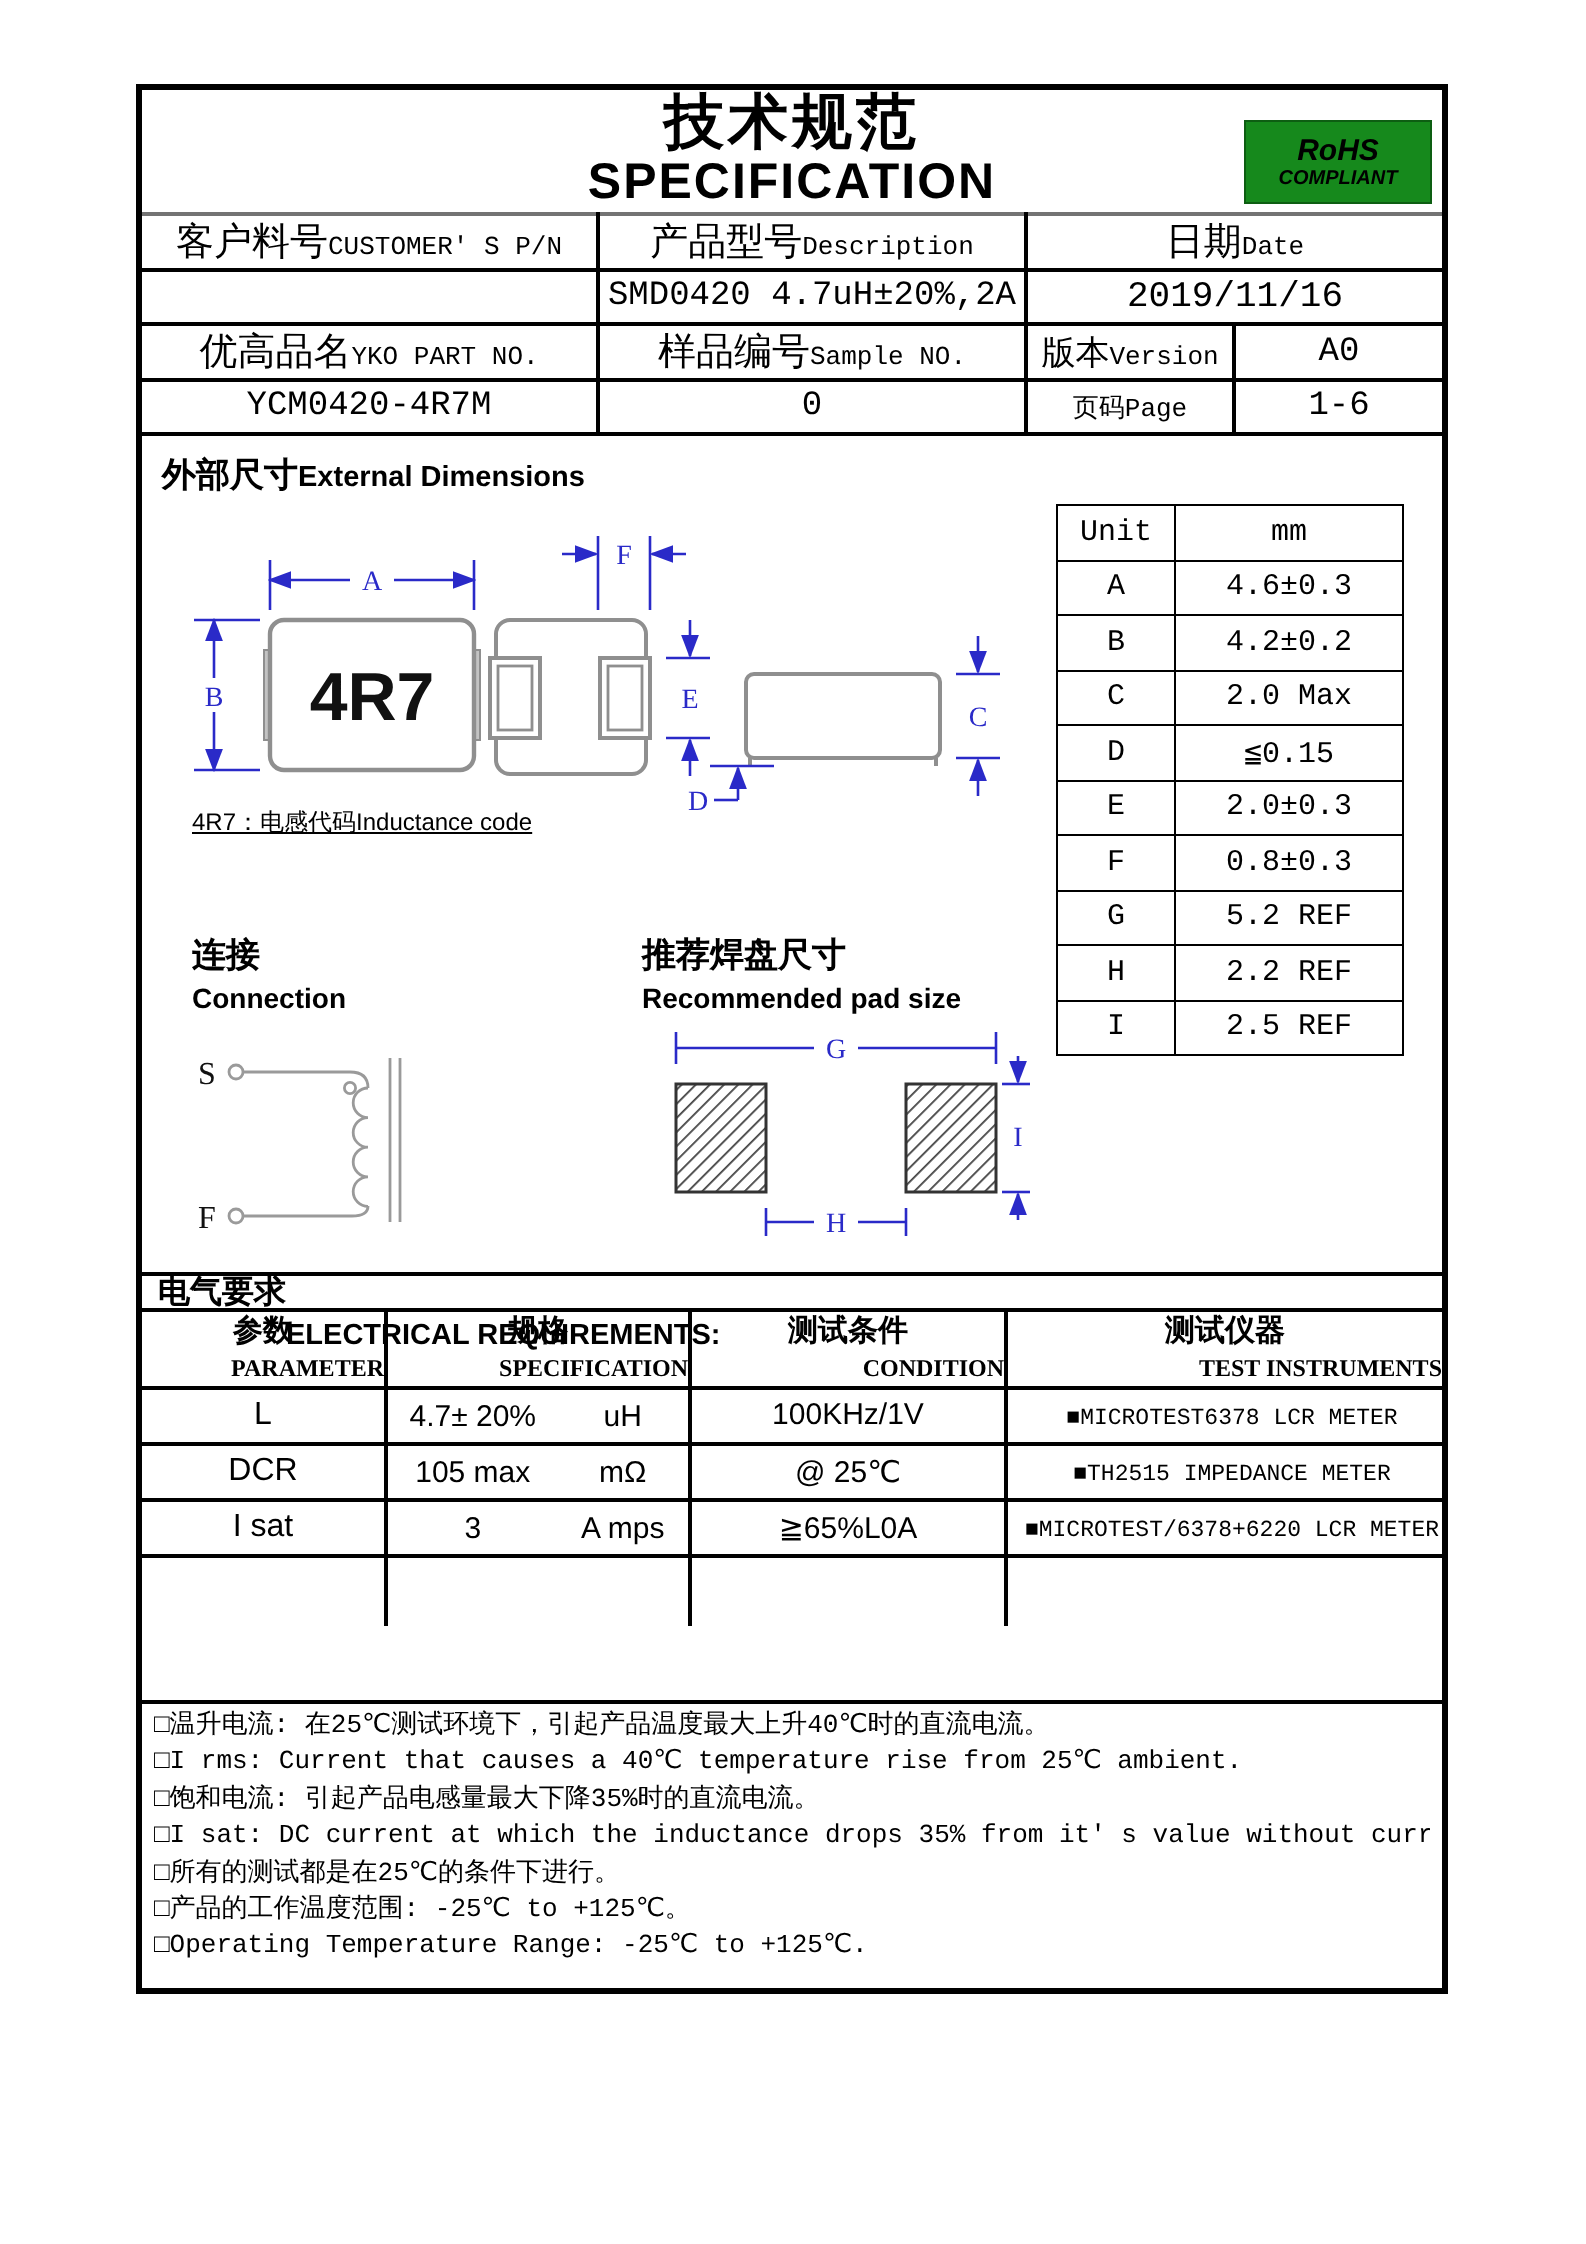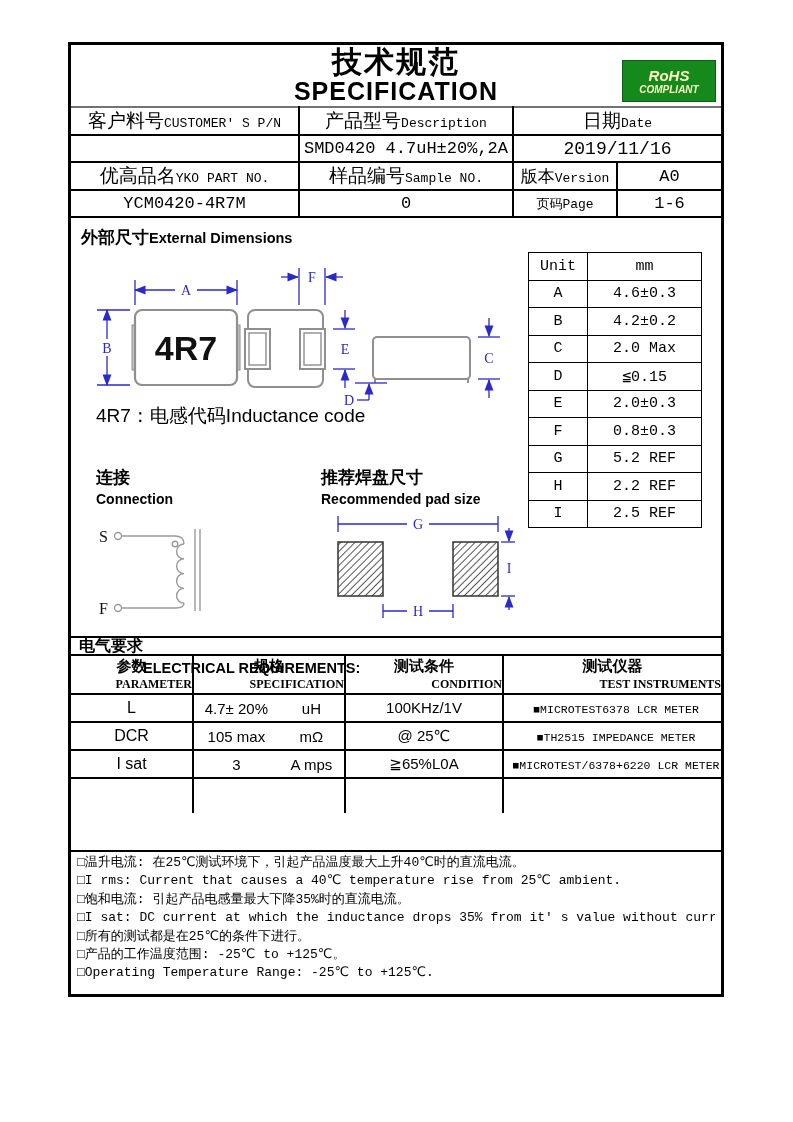--- a/index.html
+++ b/index.html
@@ -11,21 +11,21 @@
   .doc {
     position:absolute; left:68px; top:42px; width:656px; height:955px;
     border:3px solid #000; background:#fff;
   }
   
   .title-block { position:relative; height:61px; }
   .title-cn { text-align:center; font-size:30px; font-weight:bold; line-height:34px; letter-spacing:2px; font-family:"Liberation Serif", serif; }
   .title-en { text-align:center; font-size:25px; font-weight:bold; line-height:25px; letter-spacing:1px; font-family:"Liberation Sans", sans-serif; }
   .rohs {
     position:absolute; right:5px; top:15px; width:94px; height:42px;
-    background:#16891c; border:1px solid #0d5e12; color:#fef9c3; text-align:center;
+    background:#16891c; border:1px solid #0d5e12; color:#000000; text-align:center;
     font-family:"Liberation Sans", sans-serif; font-style:italic; font-weight:bold;
     display:flex; flex-direction:column; justify-content:center;
   }
   .rohs1 { font-size:15px; line-height:17px; }
   .rohs2 { font-size:10px; line-height:12px; }
   
   table.hdr { width:650px; border-collapse:collapse; table-layout:fixed; }
   table.hdr td {
     border:2px solid #000; height:27px; text-align:center; vertical-align:middle;
     overflow:hidden; white-space:nowrap;
@@ -35,21 +35,21 @@
   table.hdr tr:first-child td { border-top:2px solid #737373; }
   .cn  { font-size:19px; font-family:"Liberation Serif", serif; }
   .enm { font-size:13px; font-family:"Liberation Mono", "DejaVu Sans Mono", monospace; }
   .valm { font-size:17px; font-family:"Liberation Mono", "DejaVu Sans Mono", monospace; letter-spacing:0px; }
   
   .dims { position:relative; width:650px; height:418px; }
   .sec-title { position:absolute; left:10px; top:8px; white-space:nowrap; }
   .sec-title .cnb { font-size:17px; font-weight:bold; font-family:"Liberation Serif", serif; }
   .sec-title .enb { font-size:14.5px; font-weight:bold; font-family:"Liberation Sans", sans-serif; }
   .main-draw { position:absolute; left:12px; top:32px; }
-  .code-note { position:absolute; left:25px; top:185px; font-size:19px; font-family:"Liberation Sans", sans-serif; }
+  .code-note { position:absolute; left:25px; top:185px; font-size:12px; font-family:"Liberation Sans", sans-serif;text-decoration:underline; }
   .sub-title { position:absolute; white-space:nowrap; }
   .sub-title .cnb { font-size:17px; font-weight:bold; display:block; line-height:24px; font-family:"Liberation Serif", serif; }
   .sub-title .enb { font-size:14px; font-weight:bold; display:block; line-height:18px; font-family:"Liberation Sans", sans-serif; }
   .conn-draw { position:absolute; left:20px; top:295px; }
   .pad-draw  { position:absolute; left:252px; top:292px; }
   table.dimtab { position:absolute; left:457px; top:34px; width:174px; border-collapse:collapse; table-layout:fixed; }
   table.dimtab td {
     border:1.5px solid #000; height:27.5px; text-align:center; vertical-align:middle;
     font-size:15px; font-family:"Liberation Mono", "DejaVu Sans Mono", monospace;
   }

